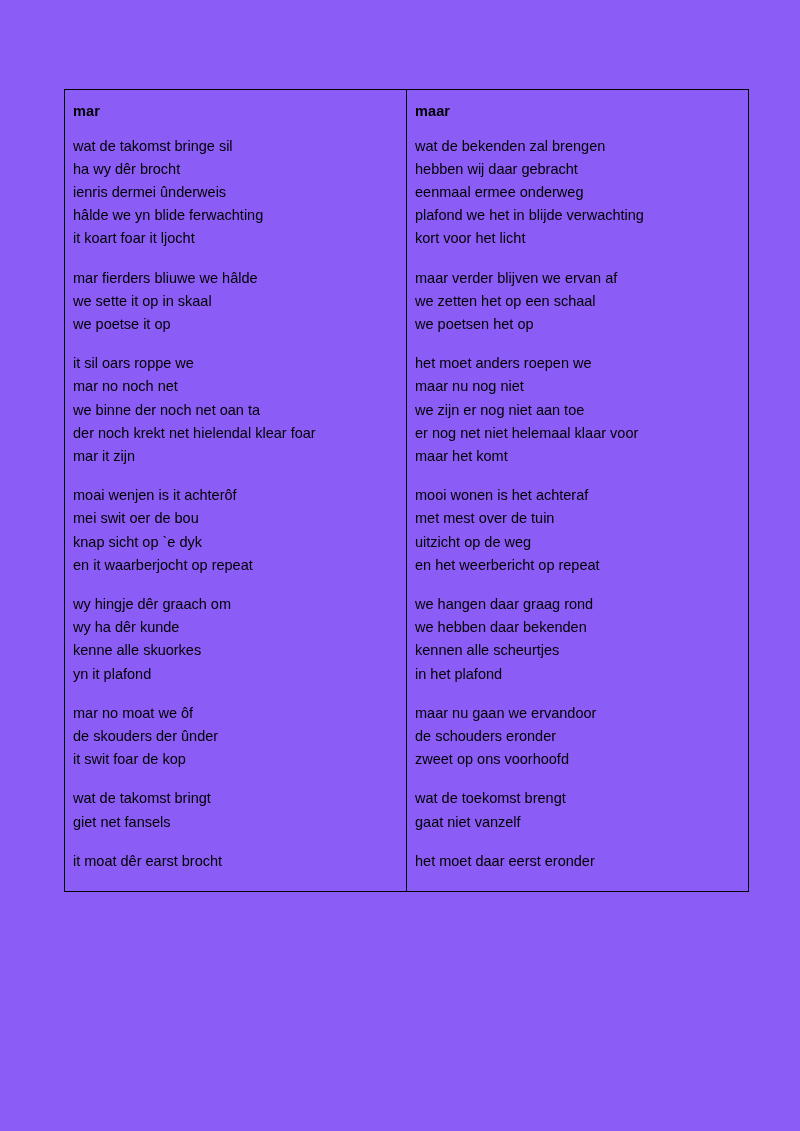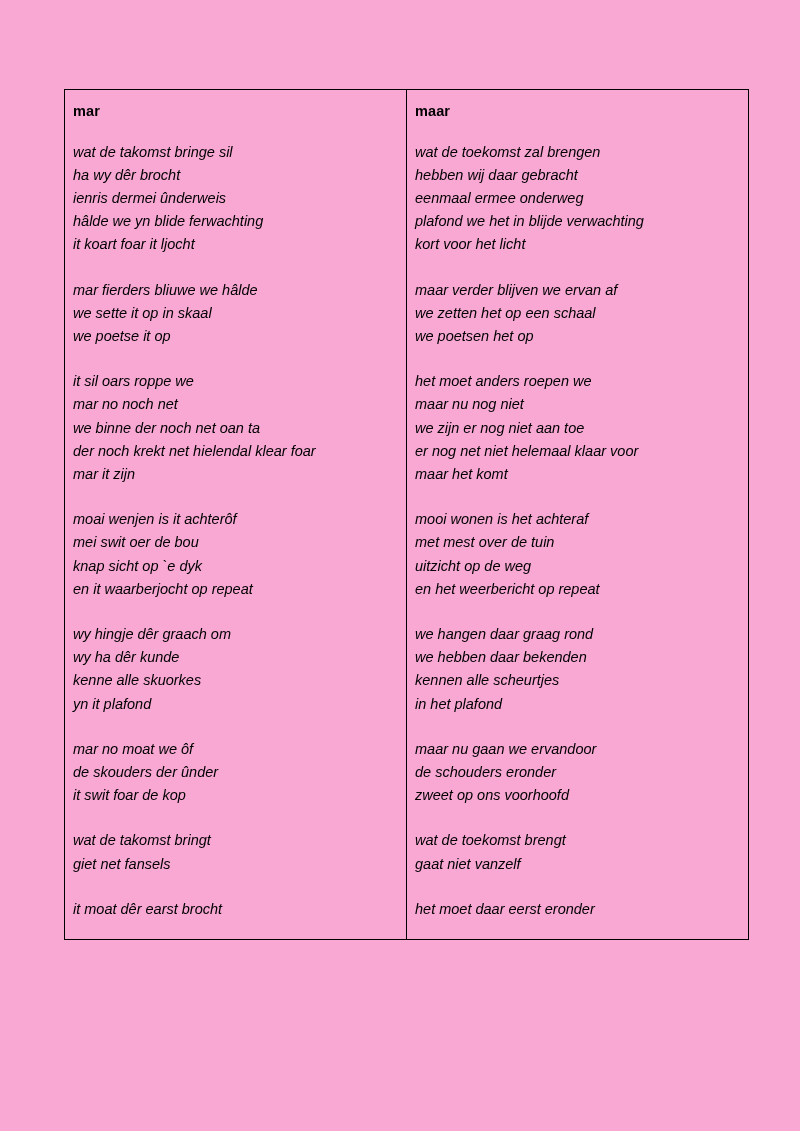--- a/index.html
+++ b/index.html
@@ -10,21 +10,21 @@
   body {
     width: 800px;
     height: 1131px;
     font-family: "Liberation Sans", sans-serif;
     color: #000000;
   }
   .page {
     position: relative;
     width: 800px;
     height: 1131px;
-    background: #f9a8d4;
+    background: #8b5cf6;
   }
   .table-wrap {
     position: absolute;
     left: 64px;
     top: 89px;
     width: 666px;
   }
   table.lyrics-table {
     border-collapse: collapse;
     width: 666px;
@@ -40,22 +40,21 @@
     padding-left: 0;
   }
   .col-title {
     font-size: 14.5px;
     font-weight: bold;
     line-height: 1.0;
     margin: 0 0 0 0;
     letter-spacing: 0.1px;
   }
   .stanza {
-    margin-top: 22px;
-    font-style: italic;
+    margin-top: 16px;
   }
   .stanza:first-of-type {
     margin-top: 23px;
   }
   .line {
     font-size: 14.5px;
     line-height: 23.2px;
     white-space: pre-wrap;
   }
 </style>
@@ -112,21 +111,21 @@
             </div>
             <div class="stanza">
               <div class="line">it moat dêr earst brocht</div>
             </div>
           </div>
         </td>
         <td>
           <div class="col-inner">
             <div class="col-title">maar</div>
             <div class="stanza">
-              <div class="line">wat de toekomst zal brengen</div>
+              <div class="line">wat de bekenden zal brengen</div>
               <div class="line">hebben wij daar gebracht</div>
               <div class="line">eenmaal ermee onderweg</div>
               <div class="line">plafond we het in blijde verwachting</div>
               <div class="line">kort voor het licht</div>
             </div>
             <div class="stanza">
               <div class="line">maar verder blijven we ervan af</div>
               <div class="line">we zetten het op een schaal</div>
               <div class="line">we poetsen het op</div>
             </div>

